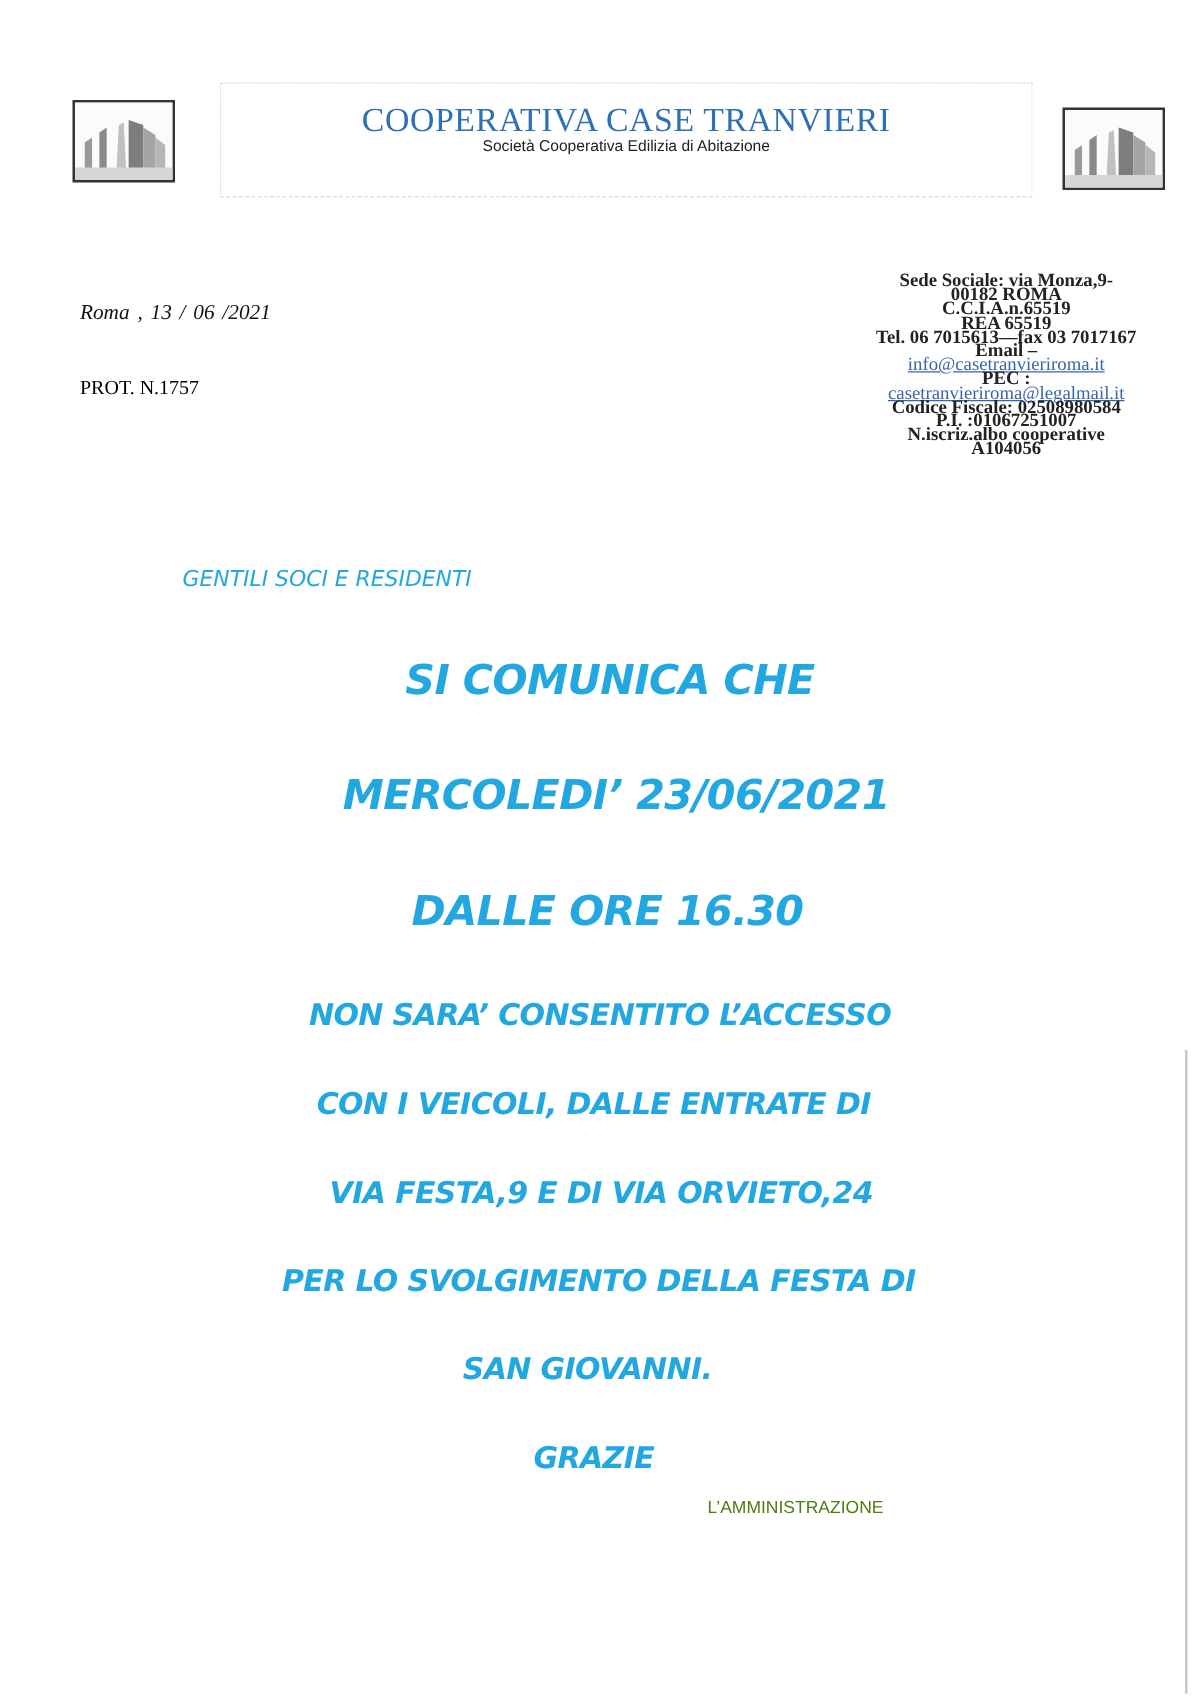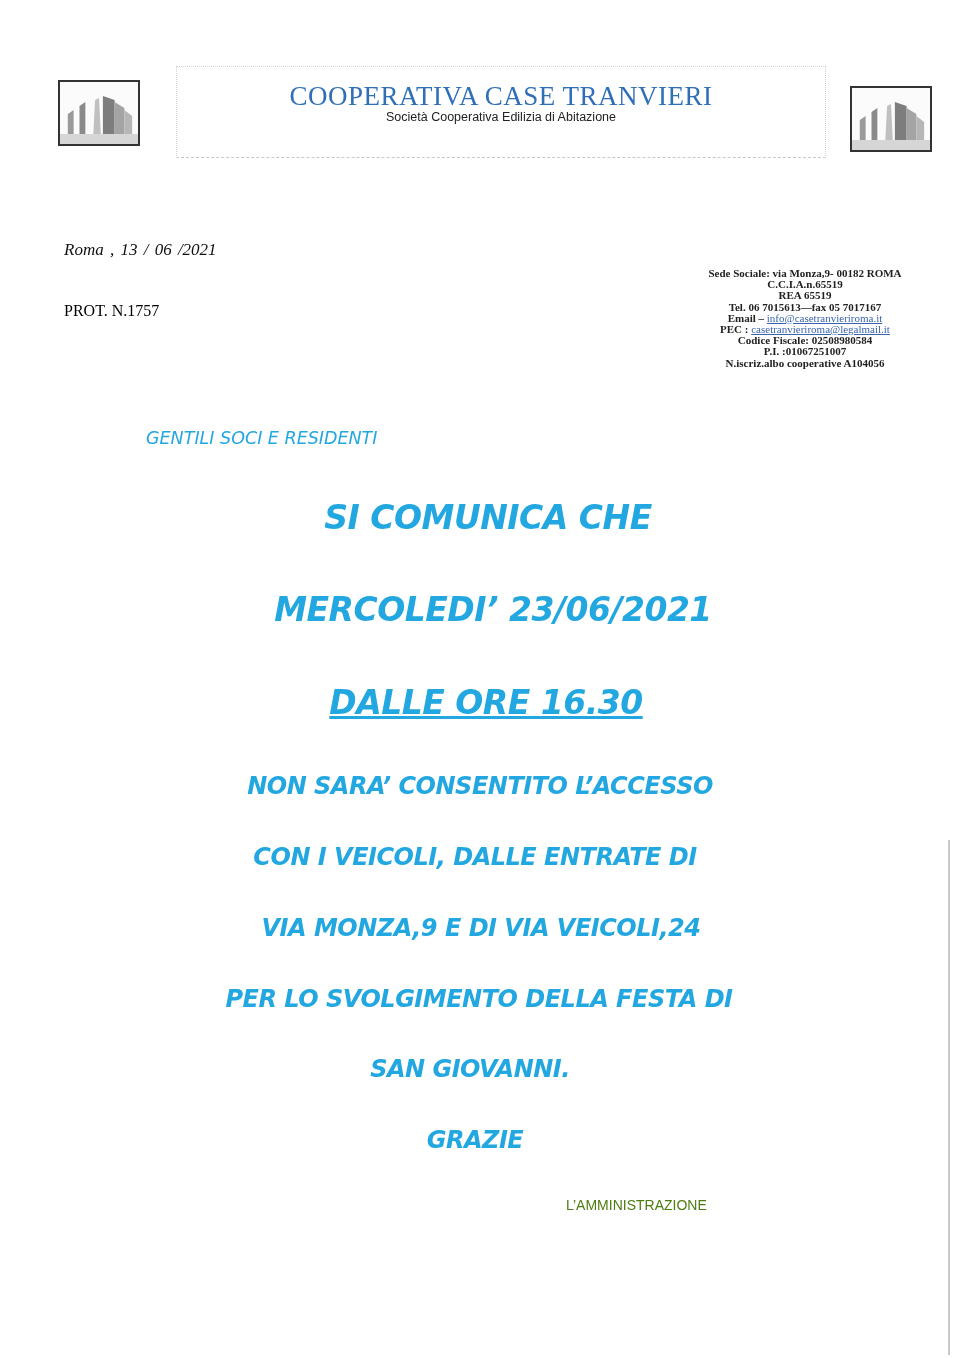--- a/index.html
+++ b/index.html
@@ -31,26 +31,26 @@
   .logo svg { width: 100%; height: 100%; display: block; }
   .date {
     left: 64px; top: 240px; font-family: "Liberation Serif", serif; font-style: italic;
     font-size: 17px; color: #111; word-spacing: 2px;
   }
   .prot {
     left: 64px; top: 302px; font-family: "Liberation Serif", serif; font-size: 16px; color: #000000;
   }
   .info {
     left: 700px; top: 220px; width: 210px; text-align: center;
-    font-family: "Liberation Serif", serif; font-size: 11px; font-weight: bold; line-height: 11.2px; color: #222; margin-top: 48px;
+    font-family: "Liberation Serif", serif; font-size: 15px; font-weight: bold; line-height: 11.2px; color: #222;
   }
   .info .link { color: #3a64b0; text-decoration: underline; font-weight: normal; }
   .blue {
     color: #22a7e0; font-family: "DejaVu Sans", sans-serif; font-style: italic; font-weight: bold;
-    text-align: center; white-space: nowrap;
+    text-align: center; white-space: nowrap; margin-top: 26px;
   }
   .greeting { left: 146px; top: 428px; font-size: 17.5px; text-align: left; font-weight: normal; }
   .big { font-size: 33px; letter-spacing: -0.5px; }
   .mid { font-size: 24px; letter-spacing: -0.5px; }
   .signature {
     left: 566px; top: 1197px; font-family: "Liberation Sans", sans-serif; font-size: 14px; color: #4d7c0f;
   }
   .vline { left: 948px; top: 840px; width: 2px; height: 515px; background: #c9c9c9; }
 </style>
 </head>
@@ -86,40 +86,40 @@
   <div class="abs lh-sub">Società Cooperativa Edilizia di Abitazione</div>
 </div>
 
 <div class="abs date">Roma , 13   /  06 /2021</div>
 <div class="abs prot">PROT. N.1757</div>
 
 <div class="abs info">
   <div>Sede Sociale: via Monza,9- 00182 ROMA</div>
   <div>C.C.I.A.n.65519</div>
   <div>REA 65519</div>
-  <div>Tel. 06 7015613—fax 05 7017167</div>
+  <div>Tel. 06 7015613—fax 03 7017167</div>
   <div>
     <span>Email – </span>
     <span class="link">info@casetranvieriroma.it</span>
   </div>
   <div>
     <span>PEC : </span>
     <span class="link">casetranvieriroma@legalmail.it</span>
   </div>
   <div>Codice Fiscale: 02508980584</div>
   <div>P.I. :01067251007</div>
   <div>N.iscriz.albo cooperative A104056</div>
 </div>
 
 <div class="abs blue greeting">GENTILI SOCI E RESIDENTI</div>
 <div class="abs blue big" style="left:300px; top:498px; width:376px;">SI COMUNICA CHE</div>
 <div class="abs blue big" style="left:238px; top:590px; width:510px;">MERCOLEDI’ 23/06/2021</div>
-<div class="abs blue big" style="left:306px; top:683px; width:360px;text-decoration:underline;">DALLE ORE 16.30</div>
+<div class="abs blue big" style="left:306px; top:683px; width:360px;">DALLE ORE 16.30</div>
 <div class="abs blue mid" style="left:230px; top:772px; width:500px;">NON SARA’ CONSENTITO L’ACCESSO</div>
 <div class="abs blue mid" style="left:240px; top:843px; width:470px;">CON I VEICOLI, DALLE ENTRATE DI</div>
-<div class="abs blue mid" style="left:236px; top:914px; width:490px;">VIA MONZA,9 E DI VIA VEICOLI,24</div>
+<div class="abs blue mid" style="left:236px; top:914px; width:490px;">VIA FESTA,9 E DI VIA ORVIETO,24</div>
 <div class="abs blue mid" style="left:214px; top:985px; width:530px;">PER LO SVOLGIMENTO DELLA FESTA DI</div>
 <div class="abs blue mid" style="left:360px; top:1055px; width:220px;">SAN GIOVANNI.</div>
 <div class="abs blue mid" style="left:420px; top:1126px; width:110px;">GRAZIE</div>
 
 <div class="abs signature">L’AMMINISTRAZIONE</div>
 
 <div class="abs vline"></div>
 
 </body></html>

